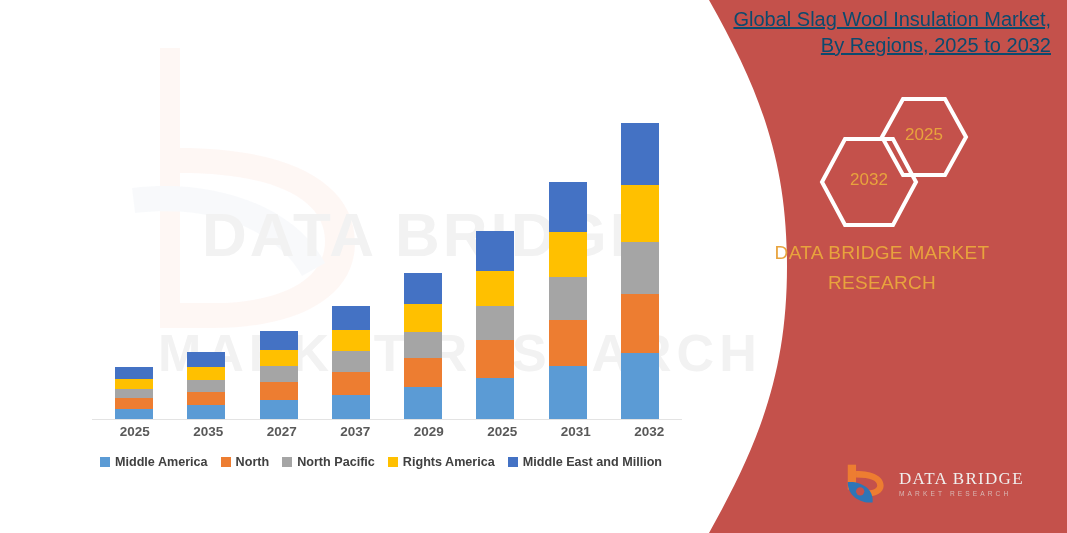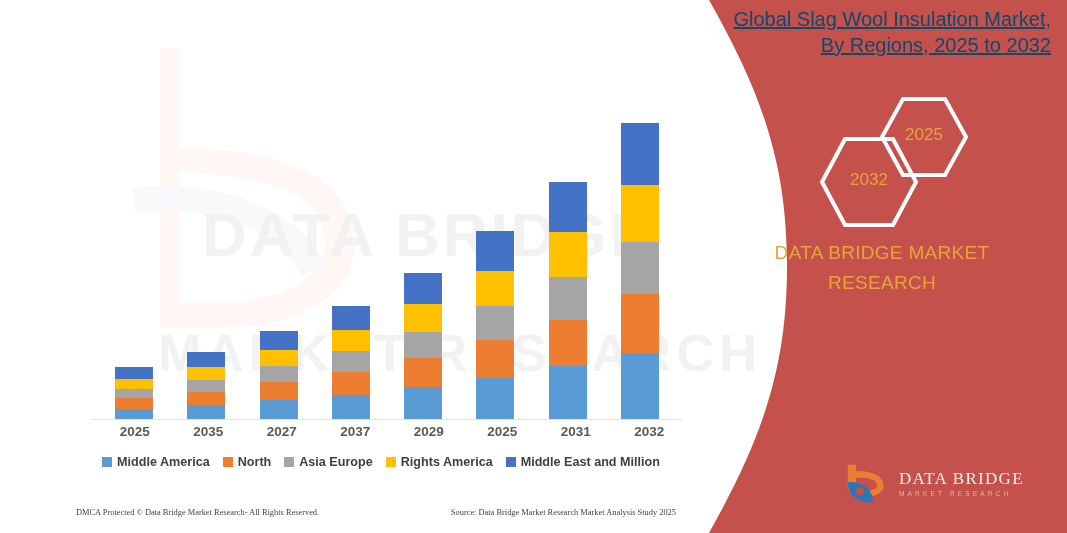--- a/index.html
+++ b/index.html
@@ -342,36 +342,32 @@
       <div class="legend-item">
         <span class="swatch" style="background: rgb(91, 155, 213);"></span>
         <span>Middle America</span>
       </div>
       <div class="legend-item">
         <span class="swatch" style="background: rgb(237, 125, 49);"></span>
         <span>North</span>
       </div>
       <div class="legend-item">
         <span class="swatch" style="background: rgb(165, 165, 165);"></span>
-        <span>Asia Europe</span>
+        <span>North Pacific</span>
       </div>
       <div class="legend-item">
         <span class="swatch" style="background: rgb(255, 192, 0);"></span>
         <span>Rights America</span>
       </div>
       <div class="legend-item">
         <span class="swatch" style="background: rgb(68, 114, 196);"></span>
         <span>Middle East and Million</span>
       </div>
     </div>
 
-  <div class="footer">
-    <span>DMCA Protected © Data Bridge Market Research-  All Rights Reserved.</span>
-    <span>Source: Data Bridge Market Research  Market Analysis Study 2025</span>
-  </div>
 
   <div class="red-panel">
     <svg width="380" height="533" viewBox="0 0 380 533">
       <path d="M22 0 L380 0 L380 533 L22 533 C74 440 100 370 100 266 C100 162 74 92 22 0 Z" fill="#C4514B"></path>
     </svg>
   </div>
 
   <div class="panel-content" style="left:687px;width:380px;">
     <div class="panel-title">Global Slag Wool Insulation Market, By Regions, 2025 to 2032</div>
 

